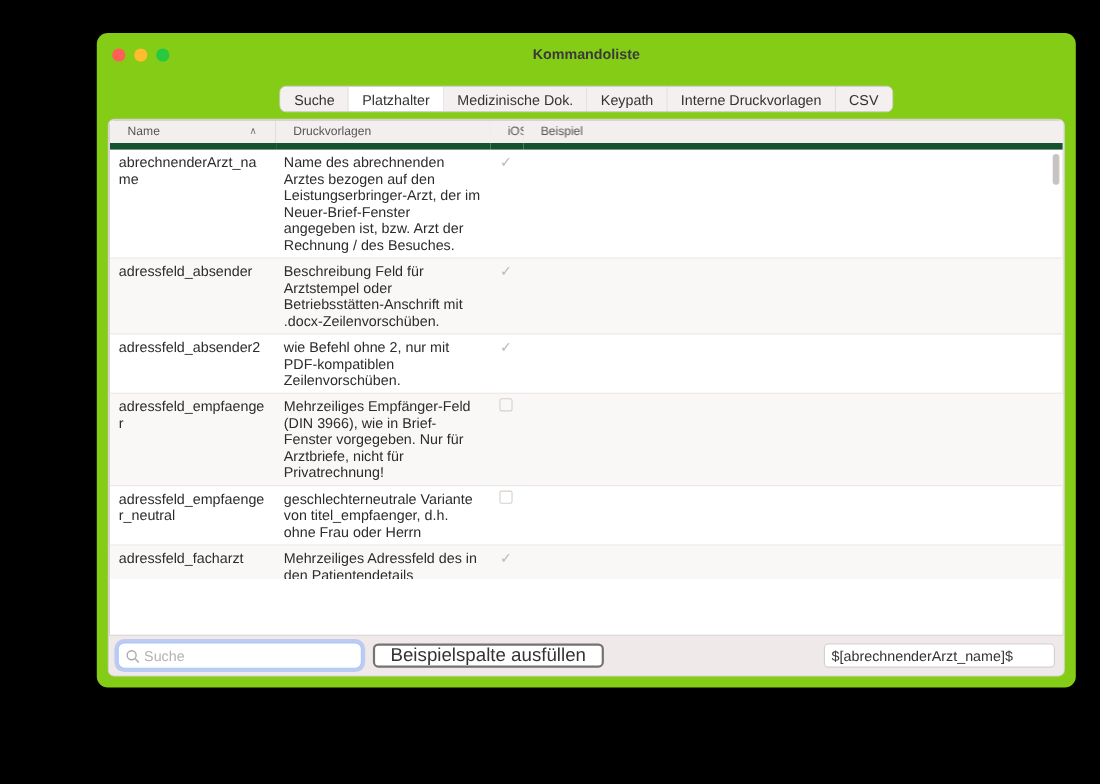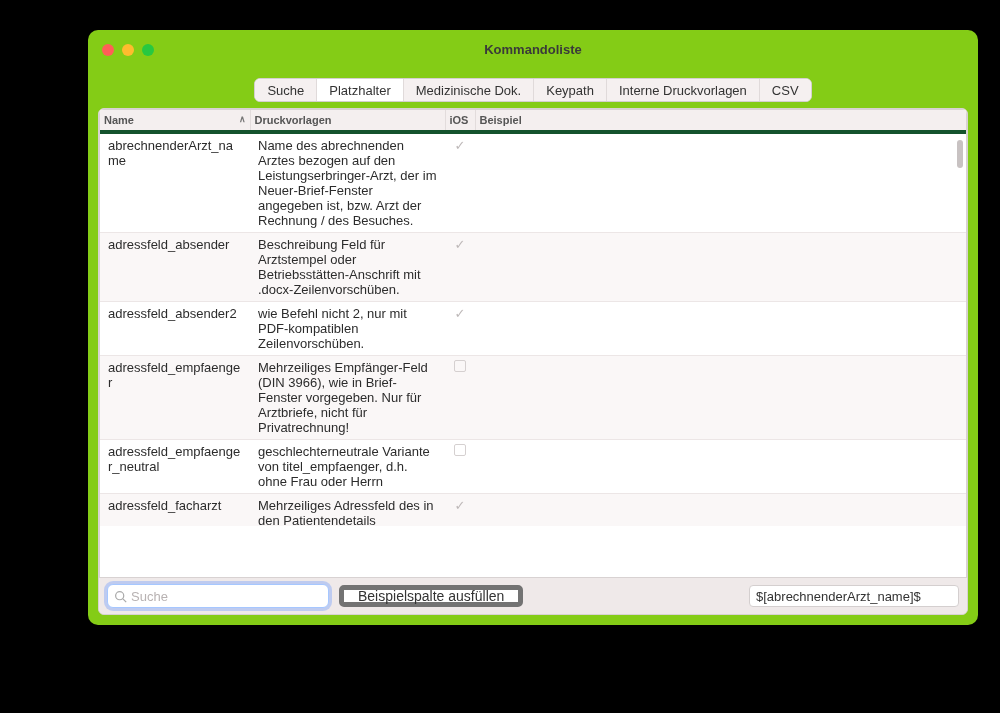--- a/index.html
+++ b/index.html
@@ -100,25 +100,25 @@
     margin: 0;
   }
   table {
     border-collapse: collapse;
     width: 100%;
     table-layout: fixed;
   }
   thead th {
     background: #f4efef;
     text-align: left;
-    font-weight: 700;
+    font-weight: 400;
     font-size: 11px;
     color: #555;
-    padding: 4px 4px;
-    border-bottom: 4px solid #14532d;
+    padding: 4px 16px;
+    border-bottom: 6px solid #14532d;
     border-right: 1px solid #e2dcdc;
     position: sticky;
     top: 0;
   }
   thead th:last-child { border-right: none; }
   .sort-ind { float: right; font-size: 9px; color: #777; }
   tbody td {
     vertical-align: top;
     padding: 4px 8px;
     font-size: 13px;
@@ -176,23 +176,23 @@
     flex: 1;
     font-size: 13px;
     background: transparent;
   }
   .search-field input::placeholder { color: #b8b2b2; }
   .search-icon { width: 13px; height: 13px; margin-right: 4px; opacity: .5; }
   .btn {
     height: 22px;
     padding: 0 14px;
     background: #fff;
-    border: 5px solid #737373;
+    border: 2px solid #737373;
     border-radius: 5px;
-    font-size: 14px;
+    font-size: 17px;
     color: #333;
     display: flex;
     align-items: center;
     cursor: default;
   }
   .code-field {
     margin-left: auto;
     height: 22px;
     min-width: 210px;
     background: #fff;
@@ -259,21 +259,21 @@
                 <td></td>
               </tr>
               <tr>
                 <td>adressfeld_absender</td>
                 <td>Beschreibung Feld für Arztstempel oder Betriebsstätten-Anschrift mit .docx-Zeilenvorschüben.</td>
                 <td style="text-align: center;"><span class="check">✓</span></td>
                 <td></td>
               </tr>
               <tr>
                 <td>adressfeld_absender2</td>
-                <td>wie Befehl nicht 2, nur mit PDF-kompatiblen Zeilenvorschüben.</td>
+                <td>wie Befehl ohne 2, nur mit PDF-kompatiblen Zeilenvorschüben.</td>
                 <td style="text-align: center;"><span class="check">✓</span></td>
                 <td></td>
               </tr>
               <tr>
                 <td>adressfeld_empfaenger</td>
                 <td>Mehrzeiliges Empfänger-Feld (DIN 3966), wie in Brief-Fenster vorgegeben. Nur für Arztbriefe, nicht für Privatrechnung!</td>
                 <td style="text-align: center;"><span class="check-off"></span></td>
                 <td></td>
               </tr>
               <tr>

